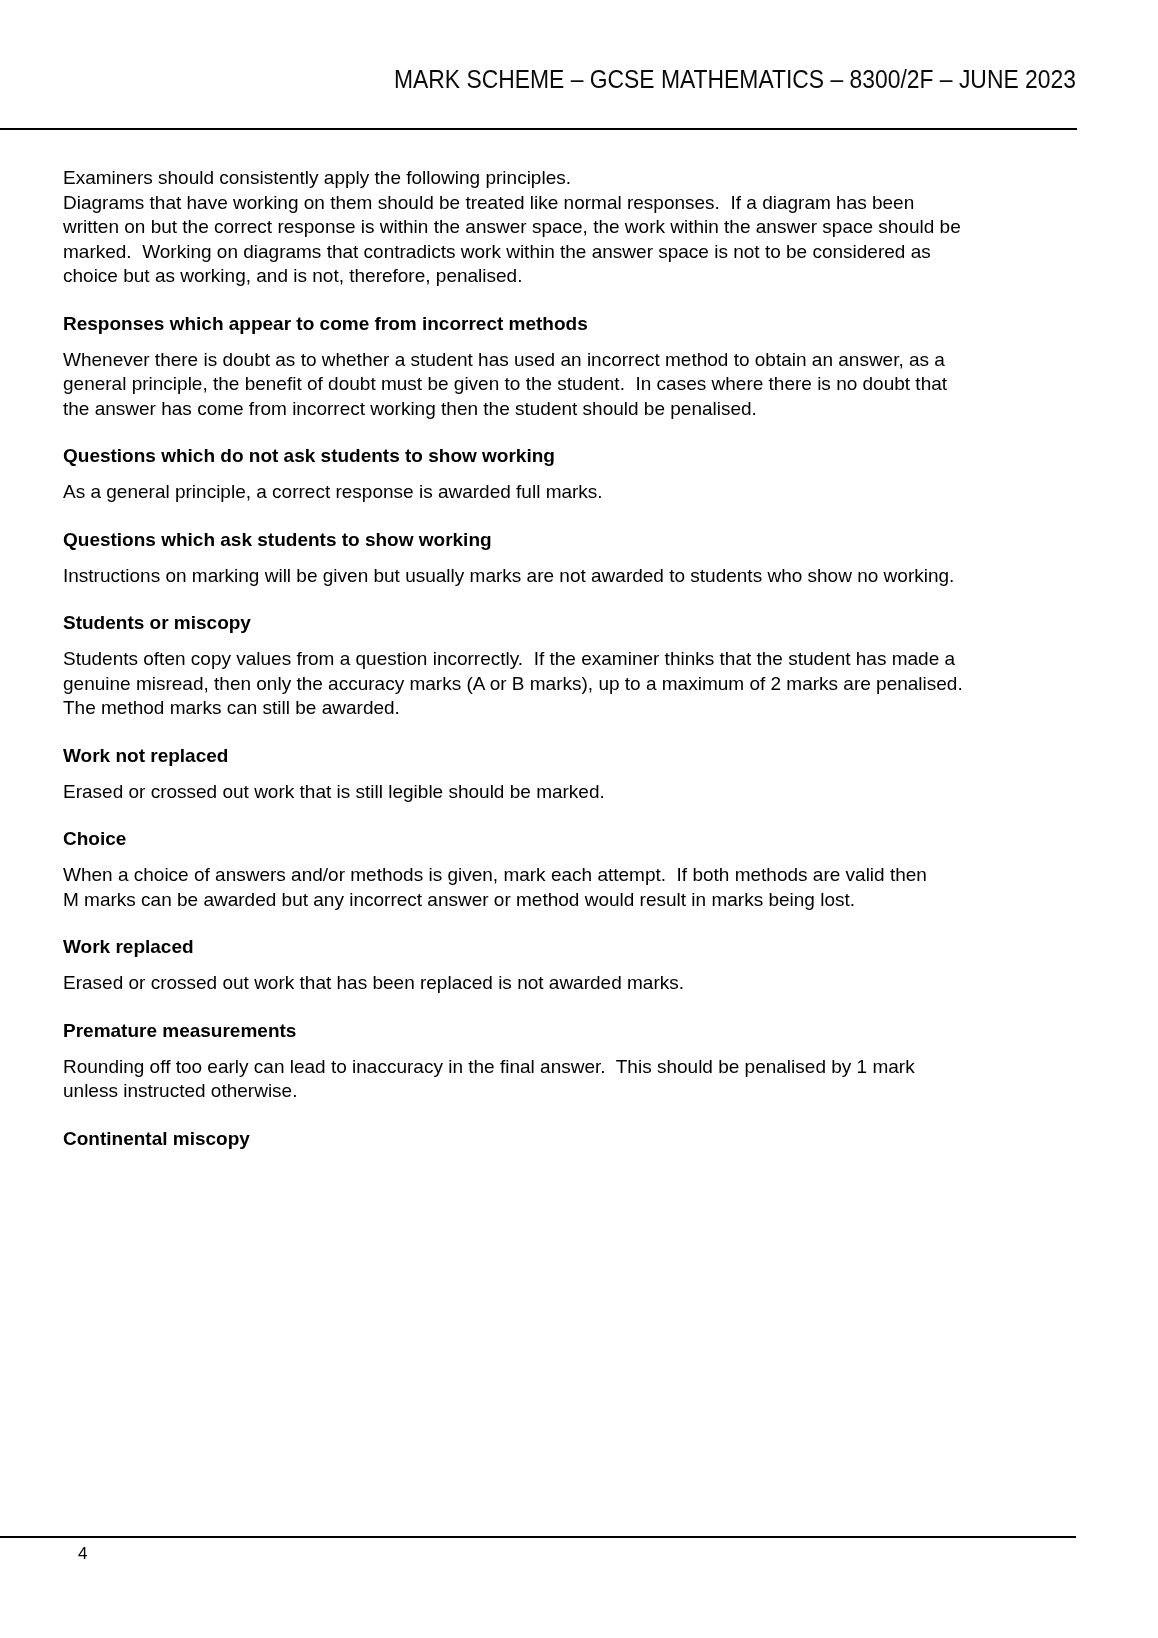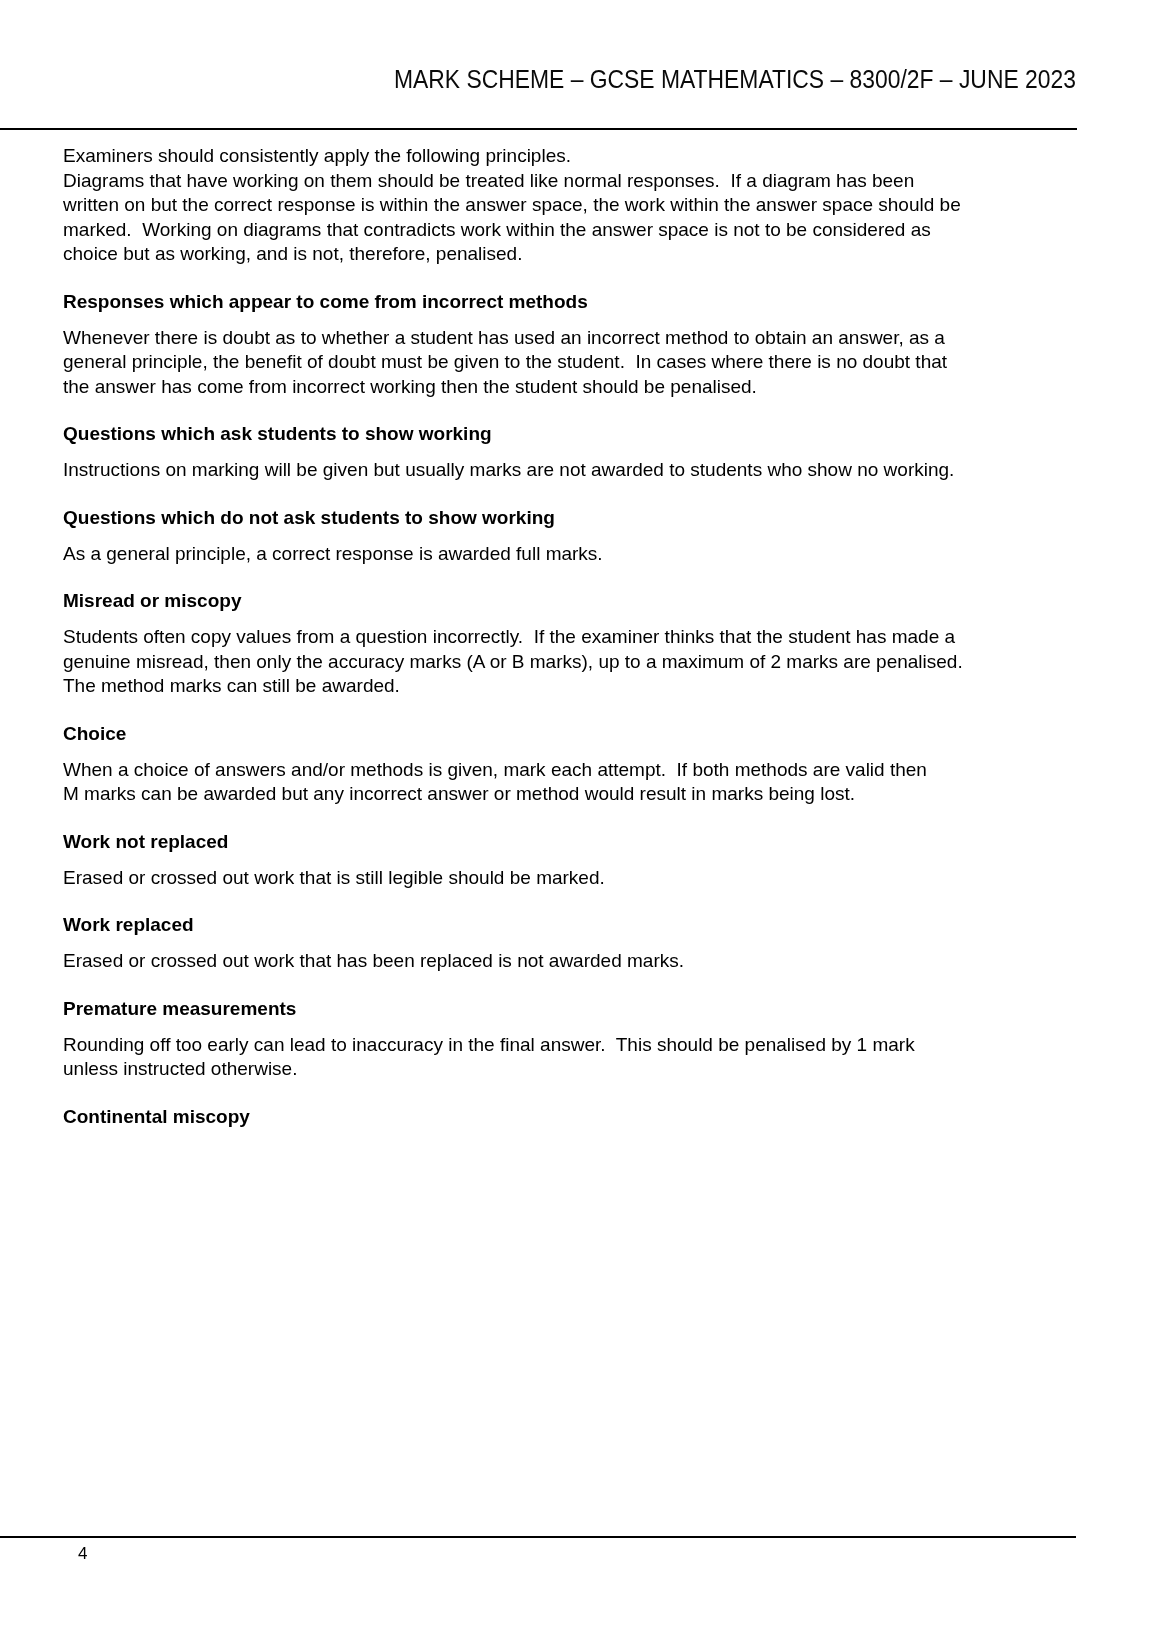--- a/index.html
+++ b/index.html
@@ -28,21 +28,21 @@
   .header-rule {
     position: absolute;
     top: 128px;
     left: 0;
     width: 1077px;
     height: 2px;
     background: #000000;
   }
   .content {
     position: absolute;
-    top: 144px;
+    top: 166px;
     left: 63px;
     width: 1012px;
   }
   .content p.body {
     font-size: 19px;
     line-height: 24.5px;
     margin: 0;
     white-space: pre-wrap;
   }
   .content h2 {
@@ -84,46 +84,46 @@
   </section>
 
   <section>
     <h2>Responses which appear to come from incorrect methods</h2>
     <p class="body">Whenever there is doubt as to whether a student has used an incorrect method to obtain an answer, as a
 general principle, the benefit of doubt must be given to the student.  In cases where there is no doubt that
 the answer has come from incorrect working then the student should be penalised.</p>
   </section>
 
   <section>
+    <h2>Questions which do not ask students to show working</h2>
+    <p class="body">As a general principle, a correct response is awarded full marks.</p>
+  </section>
+
+  <section>
     <h2>Questions which ask students to show working</h2>
     <p class="body">Instructions on marking will be given but usually marks are not awarded to students who show no working.</p>
   </section>
 
   <section>
-    <h2>Questions which do not ask students to show working</h2>
-    <p class="body">As a general principle, a correct response is awarded full marks.</p>
-  </section>
-
-  <section>
-    <h2>Misread or miscopy</h2>
+    <h2>Students or miscopy</h2>
     <p class="body">Students often copy values from a question incorrectly.  If the examiner thinks that the student has made a
 genuine misread, then only the accuracy marks (A or B marks), up to a maximum of 2 marks are penalised.
 The method marks can still be awarded.</p>
   </section>
 
 
   <section>
+    <h2>Work not replaced</h2>
+    <p class="body">Erased or crossed out work that is still legible should be marked.</p>
+  </section>
+
+  <section>
     <h2>Choice</h2>
     <p class="body">When a choice of answers and/or methods is given, mark each attempt.  If both methods are valid then
 M marks can be awarded but any incorrect answer or method would result in marks being lost.</p>
-  </section>
-
-  <section>
-    <h2>Work not replaced</h2>
-    <p class="body">Erased or crossed out work that is still legible should be marked.</p>
   </section>
 
   <section>
     <h2>Work replaced</h2>
     <p class="body">Erased or crossed out work that has been replaced is not awarded marks.</p>
   </section>
 
   <section>
     <h2>Premature measurements</h2>
     <p class="body">Rounding off too early can lead to inaccuracy in the final answer.  This should be penalised by 1 mark

